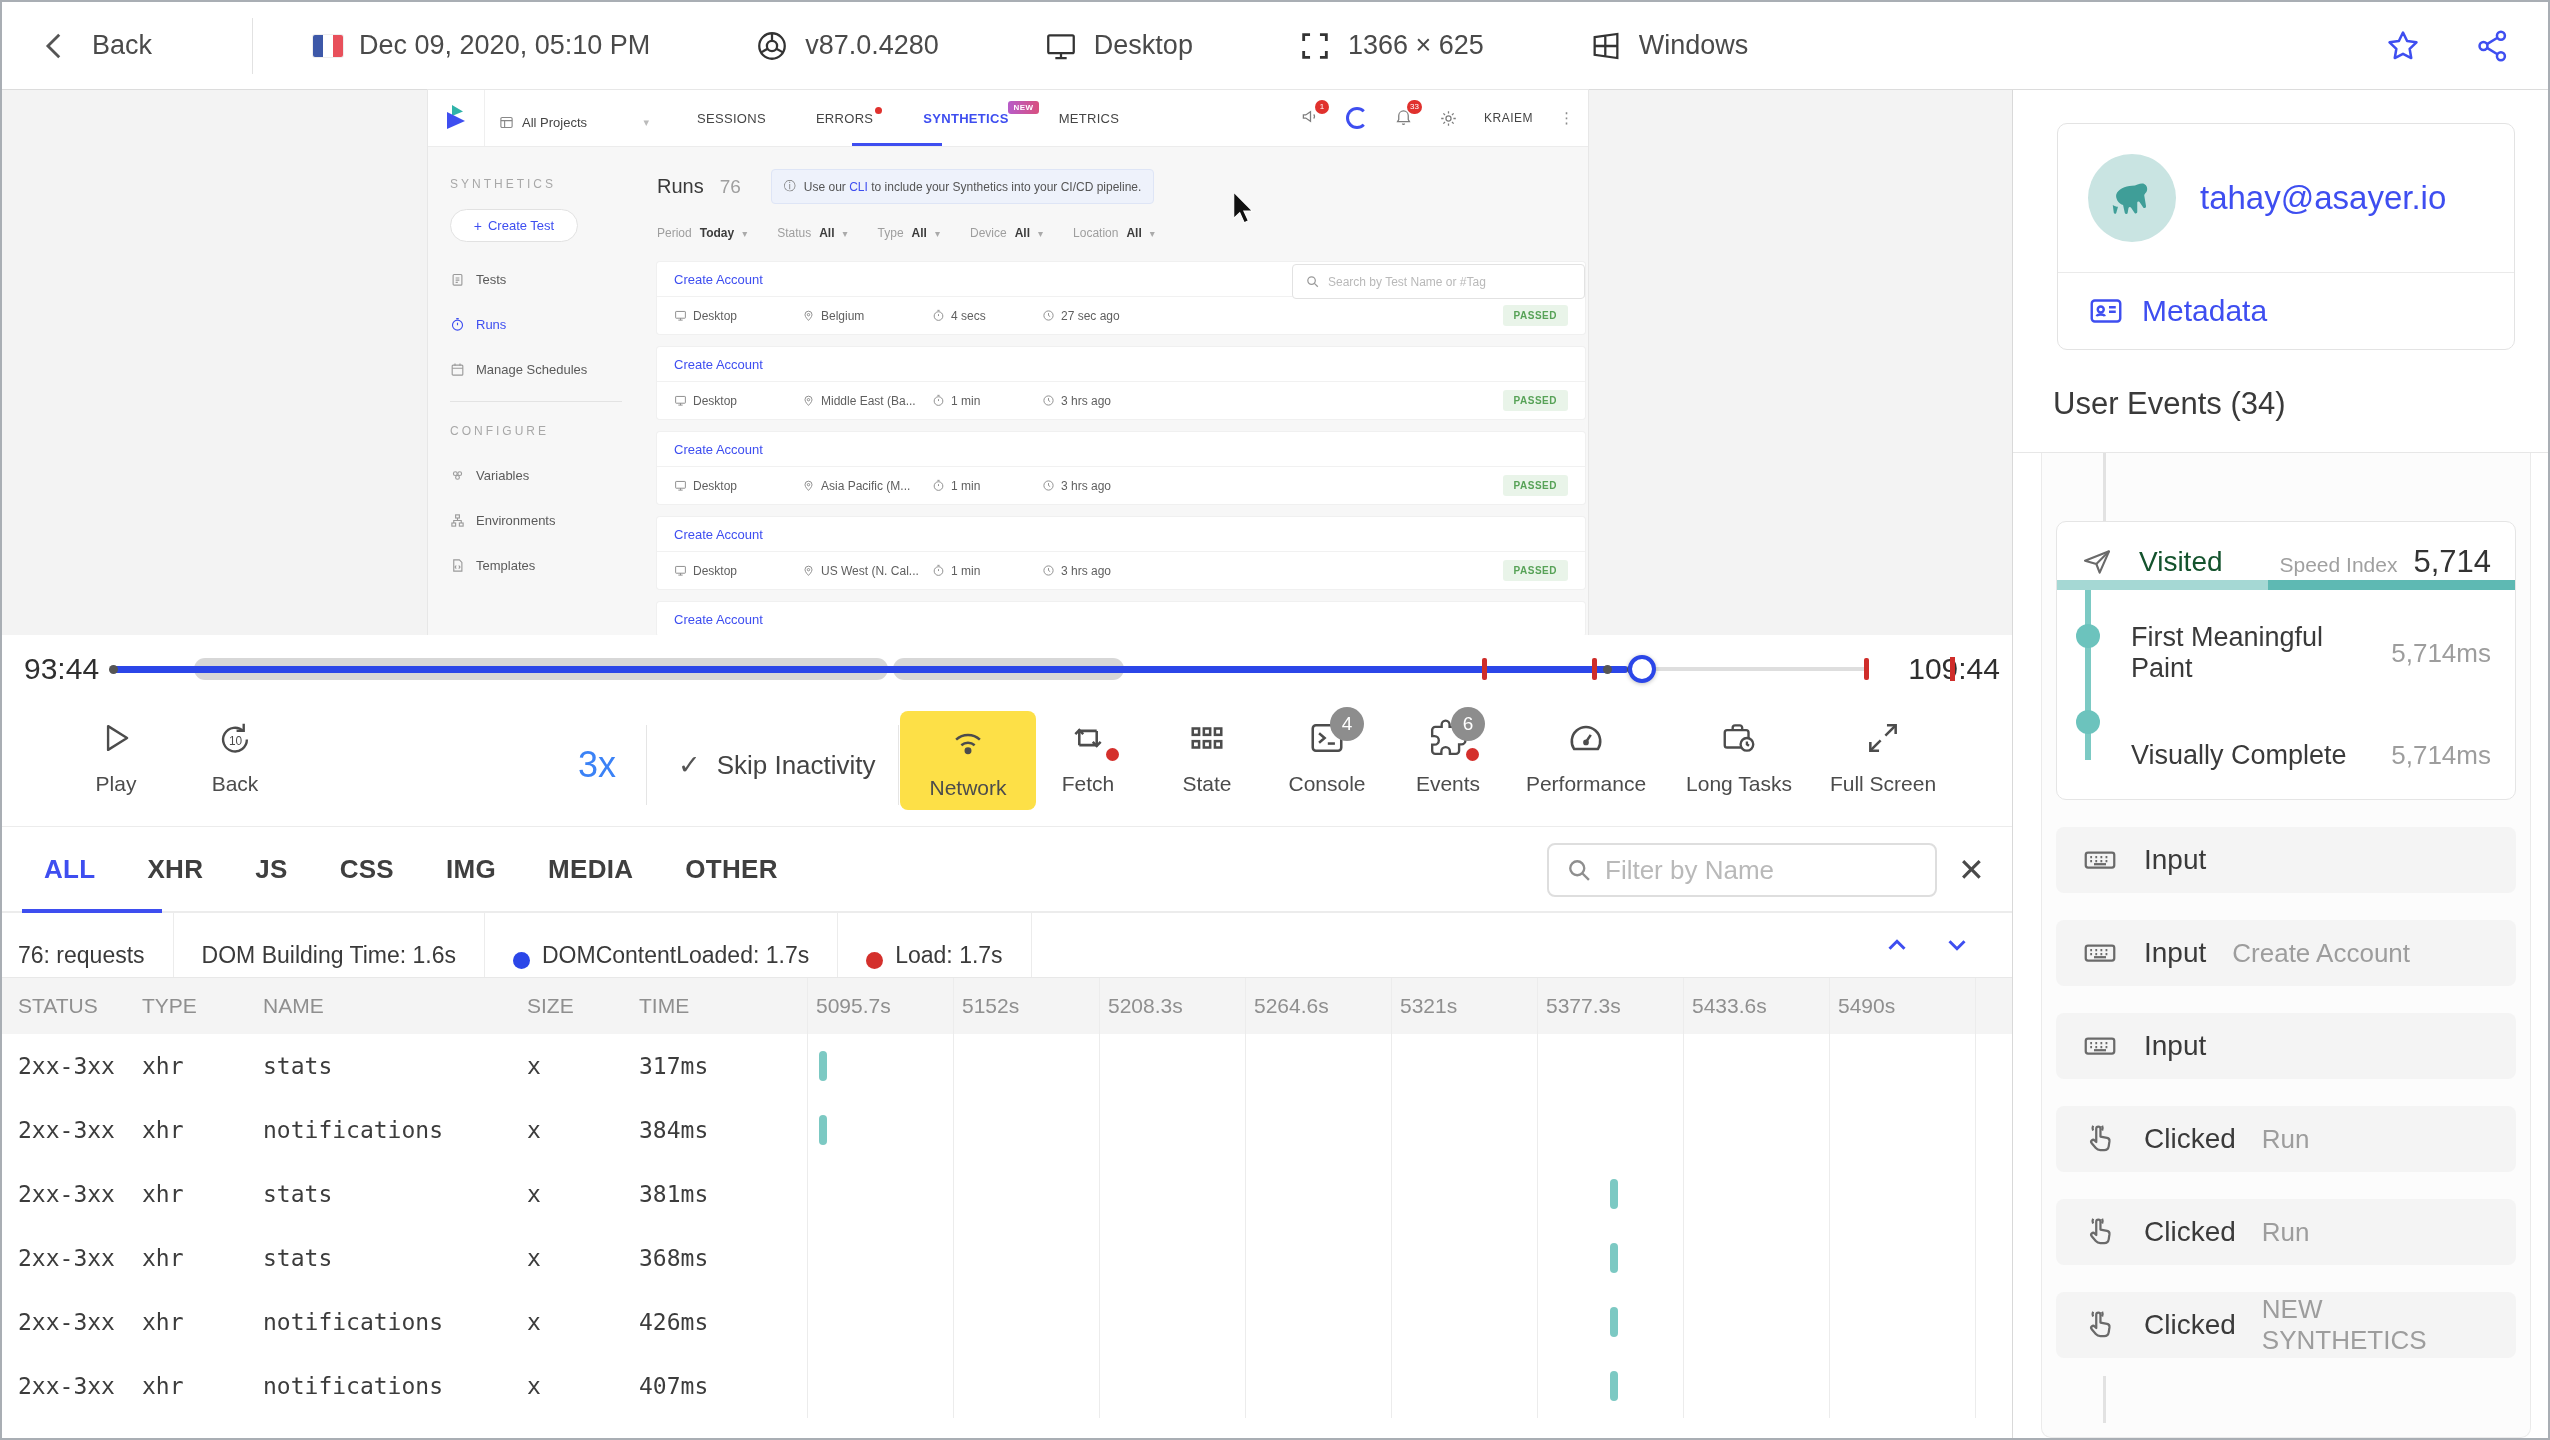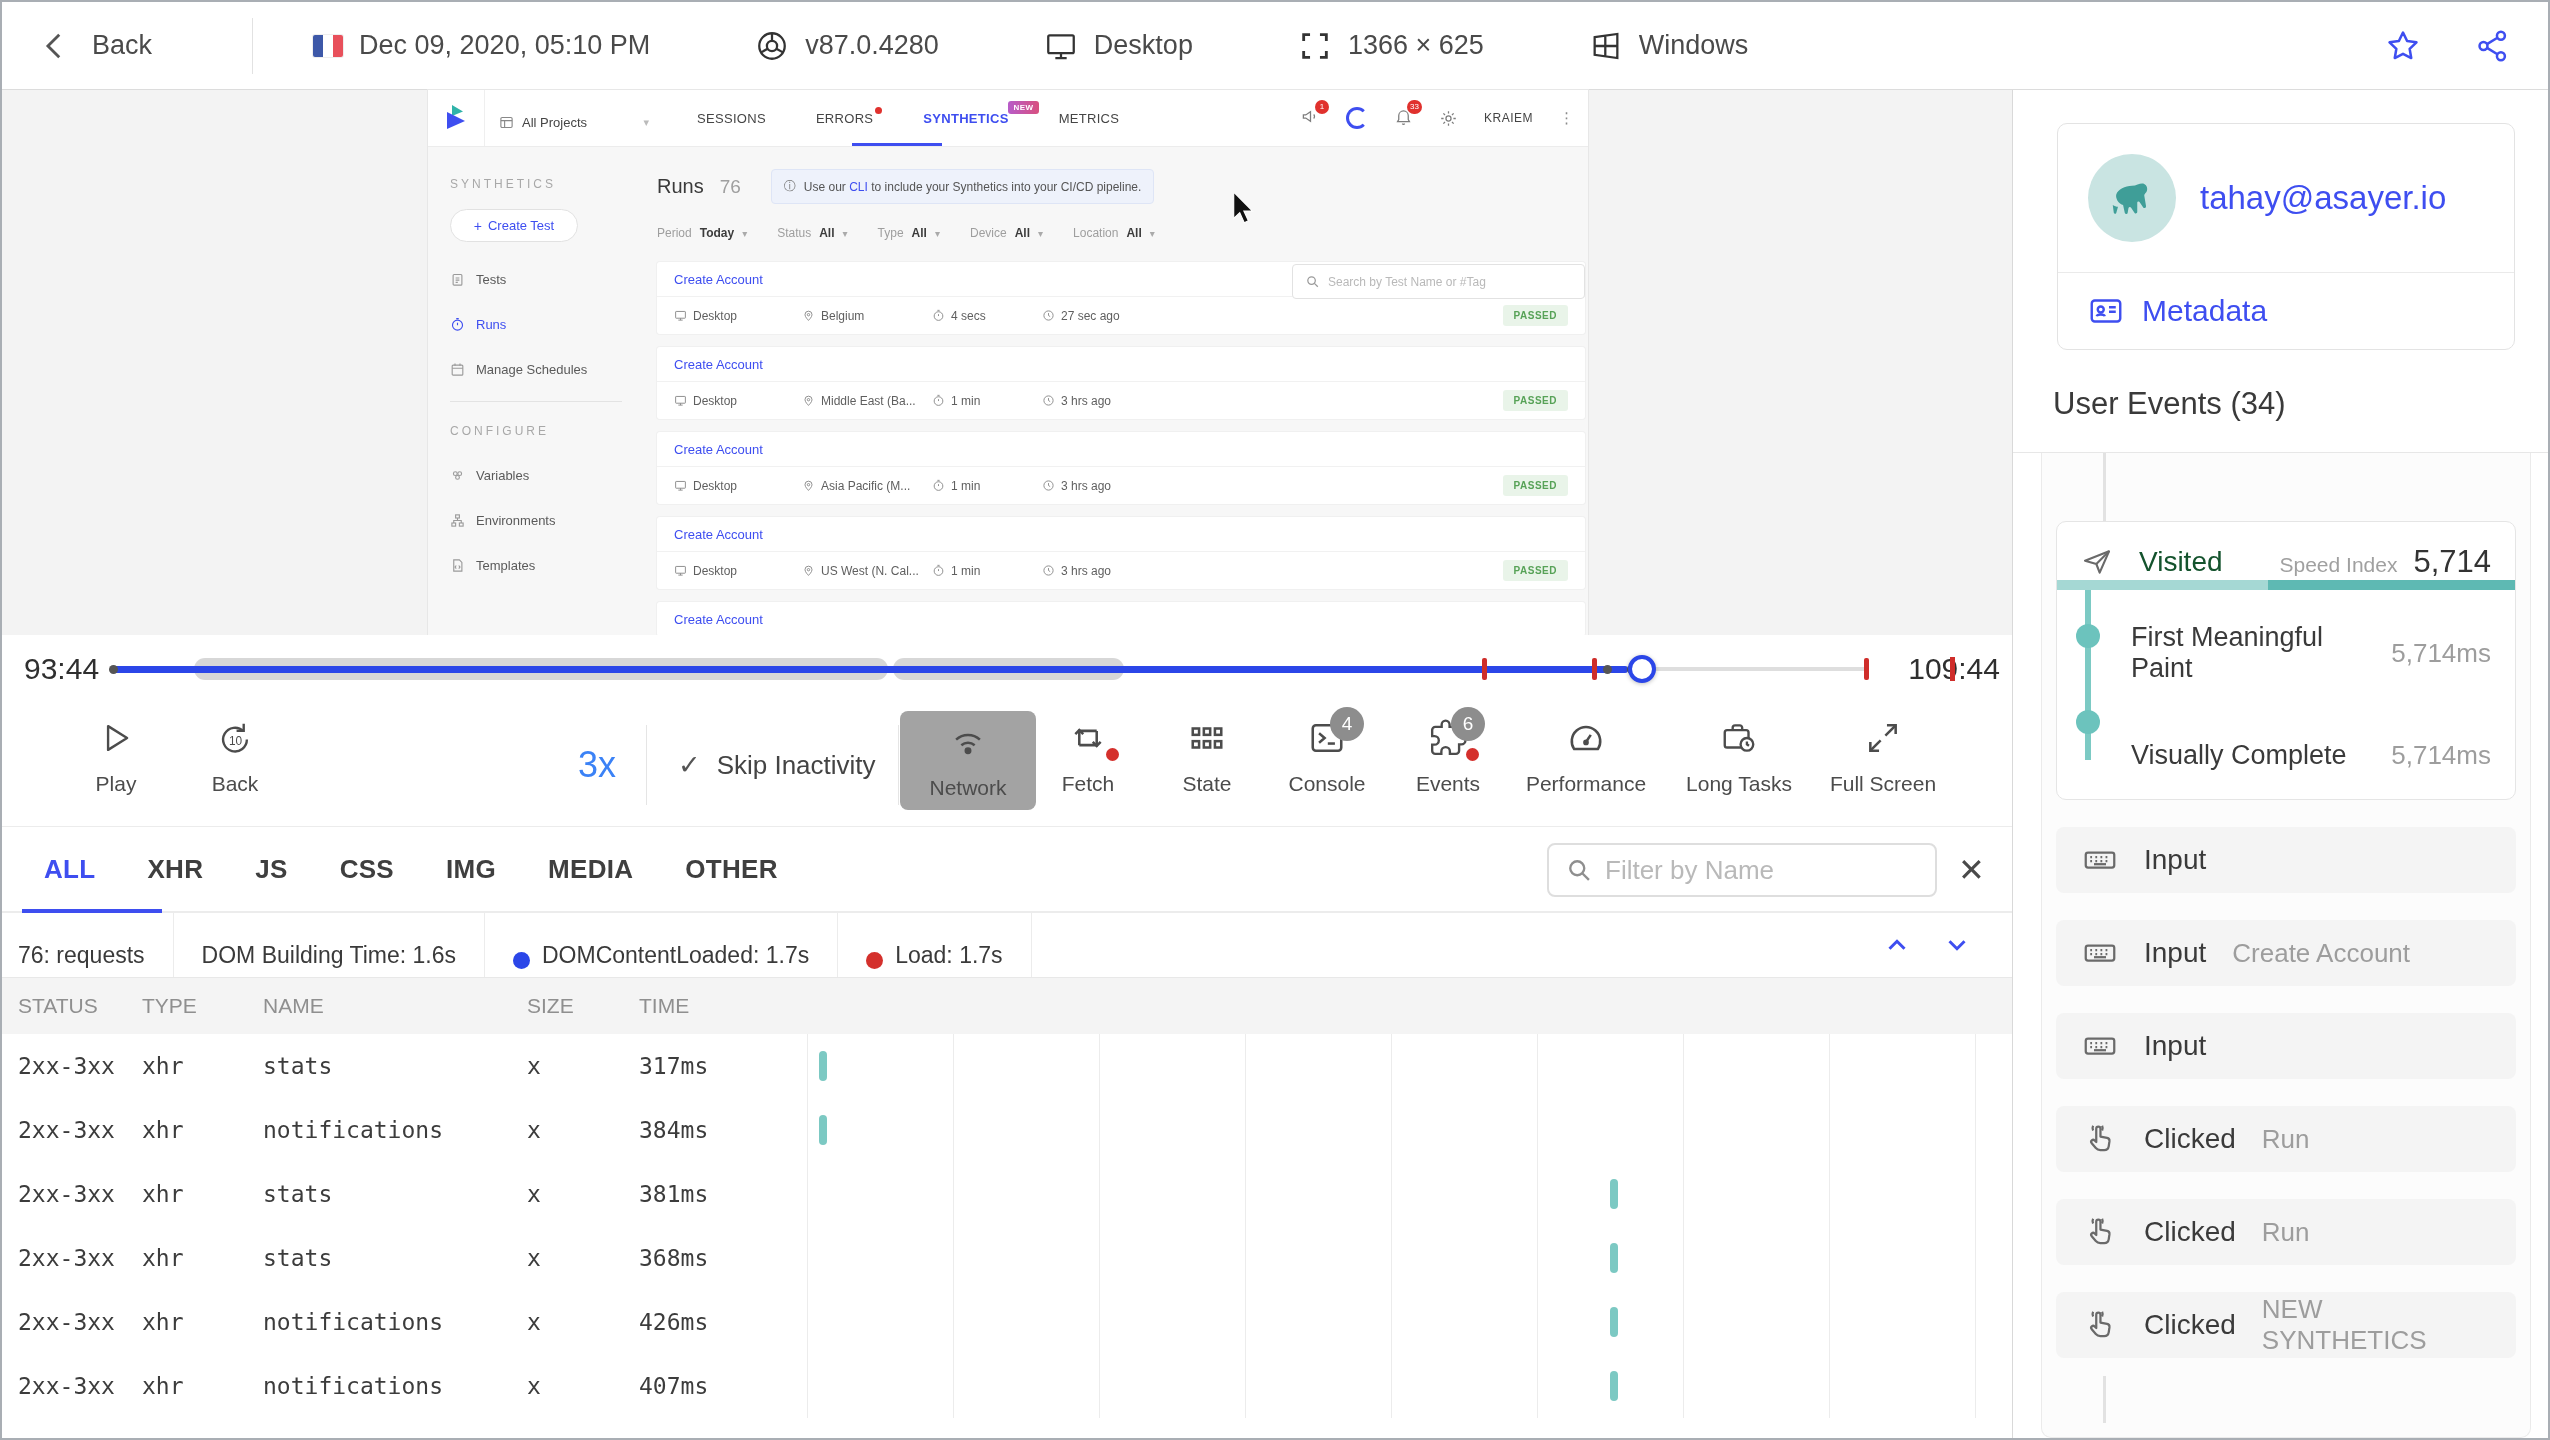--- a/index.html
+++ b/index.html
@@ -91,21 +91,21 @@
   .mdot { position:absolute; top:11px; width:9px; height:9px; border-radius:50%; background:#555; }
   .playhead { position:absolute; top:1px; width:28px; height:28px; border-radius:50%; background:#fff; border:4px solid #2b46e8; box-shadow:0 1px 4px rgba(0,0,0,.25); cursor:grab; }
   .label-tick { position:absolute; top:22px; left:1948px; width:5px; height:24px; background:#cf2d2a; }
 
   
   .controls { height:124px; flex:0 0 124px; background:#fff; position:relative; border-bottom:1px solid #ececec; }
   .ctrl { position:absolute; top:16px; width:110px; display:flex; flex-direction:column; align-items:center; gap:11px; color:#4c4c4c; cursor:pointer; }
   .ctrl .lab { font-size:21px; color:#4c4c4c; white-space:nowrap; }
   .ctrl svg { width:38px; height:38px; }
   .ctrl .iw { position:relative; }
-  .ctrl.active { background:#a3a3a3; border-radius:8px; top:8px; padding:12px 0 10px; width:136px; }
+  .ctrl.active { background:#fde047; border-radius:8px; top:8px; padding:12px 0 10px; width:136px; }
   .cbadge { position:absolute; top:-12px; right:-18px; width:34px; height:34px; border-radius:50%; background:#8d8d8d; color:#fff; font-size:19px; display:flex; align-items:center; justify-content:center; }
   .rdot { position:absolute; right:-12px; bottom:0px; width:13px; height:13px; border-radius:50%; background:#d4302c; }
   .speed { position:absolute; left:560px; top:0; height:124px; width:70px; display:flex; align-items:center; justify-content:center; font-size:36px; color:#3b82f6; cursor:pointer; }
   .csep { position:absolute; top:22px; width:1px; height:80px; background:#e5e5e5; }
   .skip { position:absolute; left:676px; top:0; height:124px; display:flex; align-items:center; gap:16px; font-size:26px; color:#444; cursor:pointer; }
   .skip .chk { color:#555; font-size:27px; }
 
   
   .ntabs { height:86px; flex:0 0 86px; display:flex; align-items:center; padding:0 0 0 42px; border-bottom:2px solid #ececec; position:relative; background:#fff; }
   .ntab { font-size:26px; font-weight:bold; color:#3f3f3f; margin-right:52px; letter-spacing:.3px; cursor:pointer; }
@@ -702,20 +702,30 @@
             </svg>
         </span>
       </div>
 
       <div class="thead">
         <span class="col-status">STATUS</span>
         <span class="col-type">TYPE</span>
         <span class="col-name">NAME</span>
         <span class="col-size">SIZE</span>
         <span class="col-time">TIME</span>
+        <span class="col-tl">
+          <span class="tcol-label">5095.7s</span>
+          <span class="tcol-label">5152s</span>
+          <span class="tcol-label">5208.3s</span>
+          <span class="tcol-label">5264.6s</span>
+          <span class="tcol-label">5321s</span>
+          <span class="tcol-label">5377.3s</span>
+          <span class="tcol-label">5433.6s</span>
+          <span class="tcol-label">5490s</span>
+        </span>
       </div>
       <div class="tbody">
         <div class="nrow">
           <span class="col-status">2xx-3xx</span>
           <span class="col-type">xhr</span>
           <span class="col-name">stats</span>
           <span class="col-size">x</span>
           <span class="col-time">317ms</span>
           <span class="col-tl">
               <span class="t-bar" style="left: 1%;"></span>

